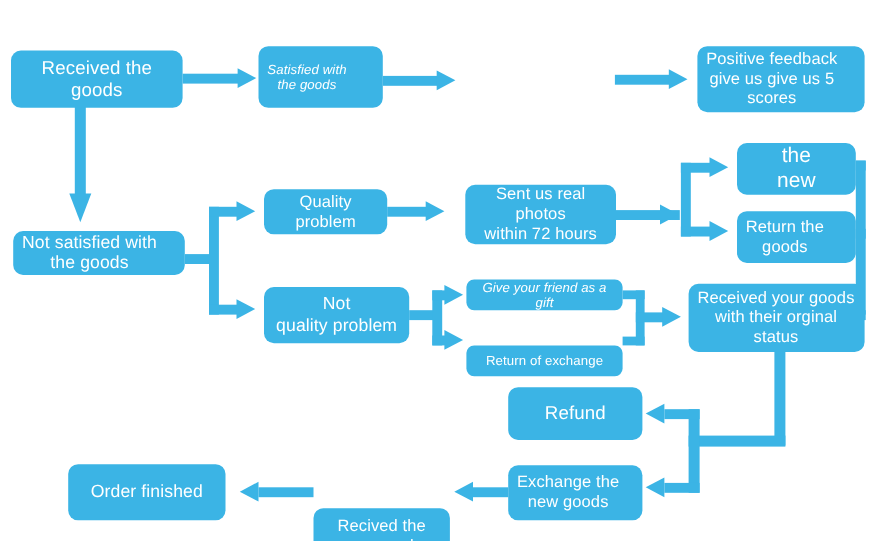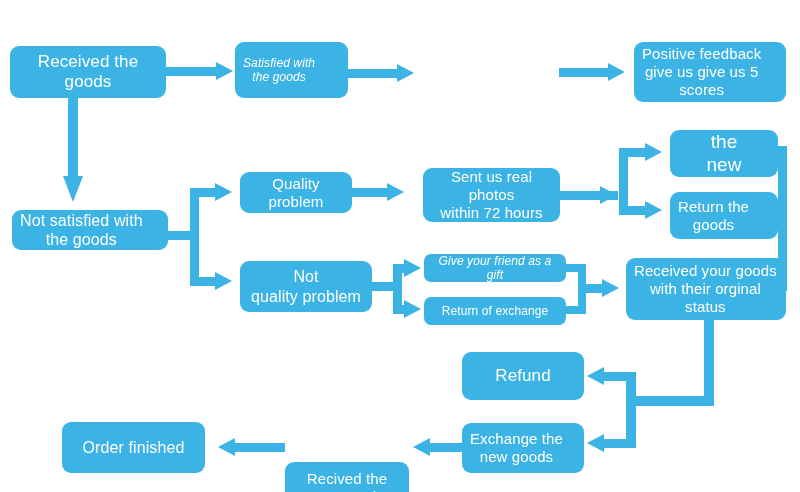--- a/index.html
+++ b/index.html
@@ -156,21 +156,21 @@
 within 72 hours</div>
 
   <div class="node align-left" style="left:670px; top:130px; width:108px; height:47px; font-size:19px;">Exchange the
 new goods</div>
 
   <div class="node align-left" style="left:670px; top:192px; width:108px; height:47px; font-size:15px;">Return the
 goods</div>
 
   <div class="node" style="left:424px; top:254px; width:142px; height:28px; font-size:12px; border-radius:7px;font-style:italic;">Give your friend as a gift</div>
 
-  <div class="node" style="left:424px; top:297px; width:142px; height:28px; font-size:12px; border-radius:7px;">Return of exchange</div>
+  <div class="node" style="left:424px; top:314px; width:142px; height:28px; font-size:12px; border-radius:7px;">Return of exchange</div>
 
   <div class="node" style="left:462px; top:352px; width:122px; height:48px; font-size:17px;">Refund</div>
 
   <div class="node align-left" style="left:626px; top:258px; width:160px; height:62px; font-size:15px;">Received your goods
 with their orginal
 status</div>
 
   <div class="node align-left" style="left:462px; top:423px; width:122px; height:50px; font-size:15px;">Exchange the
 new goods</div>
 

